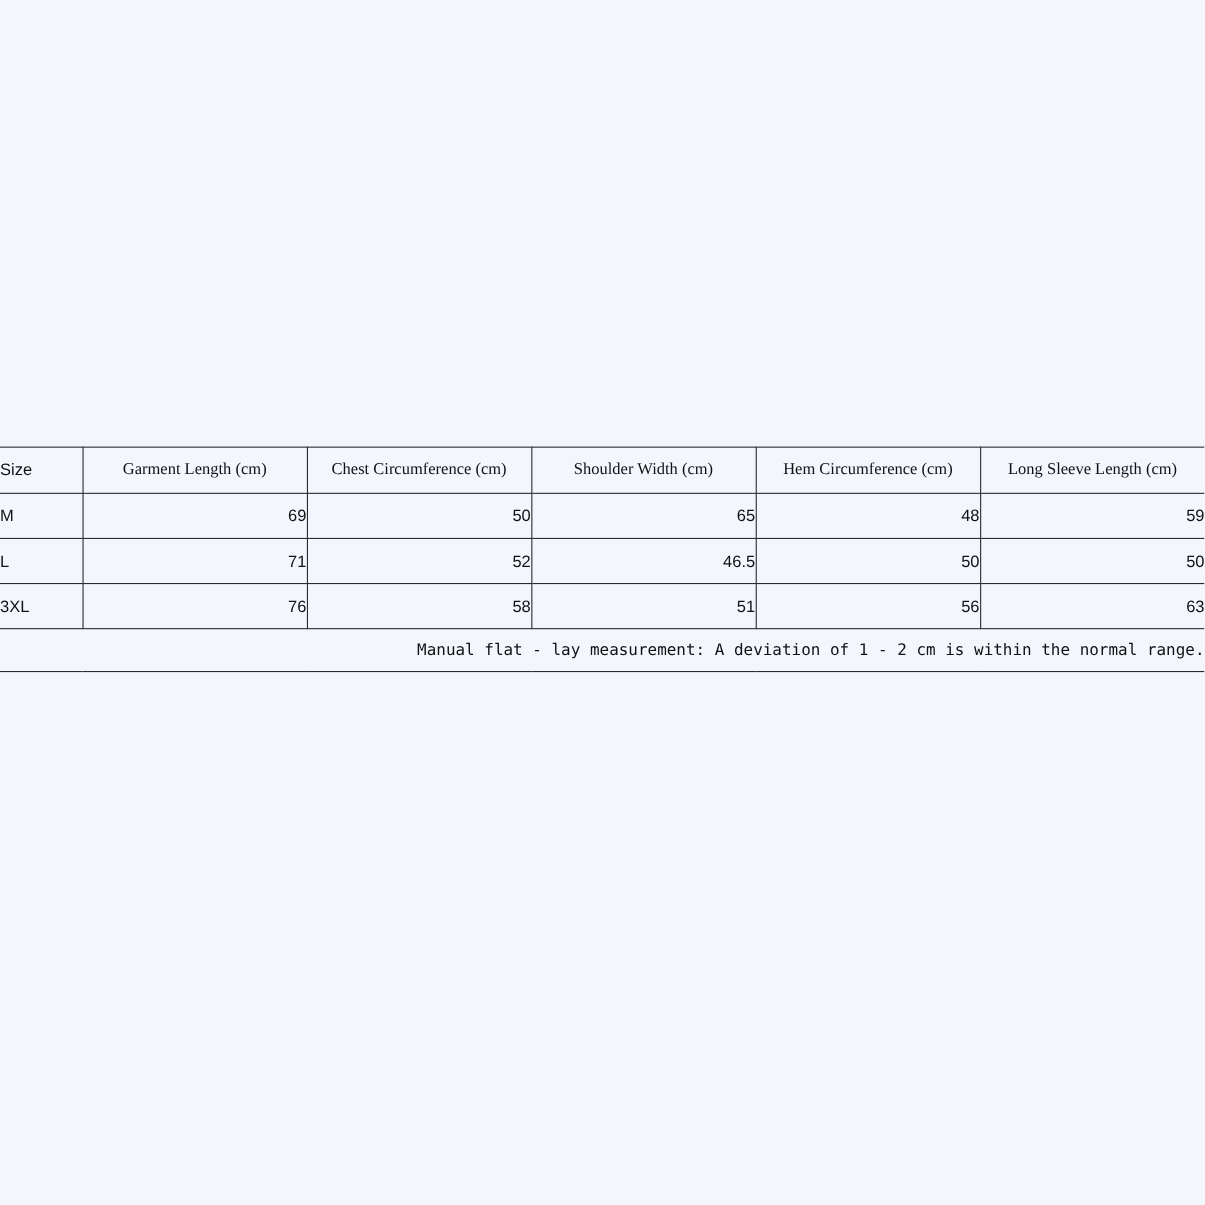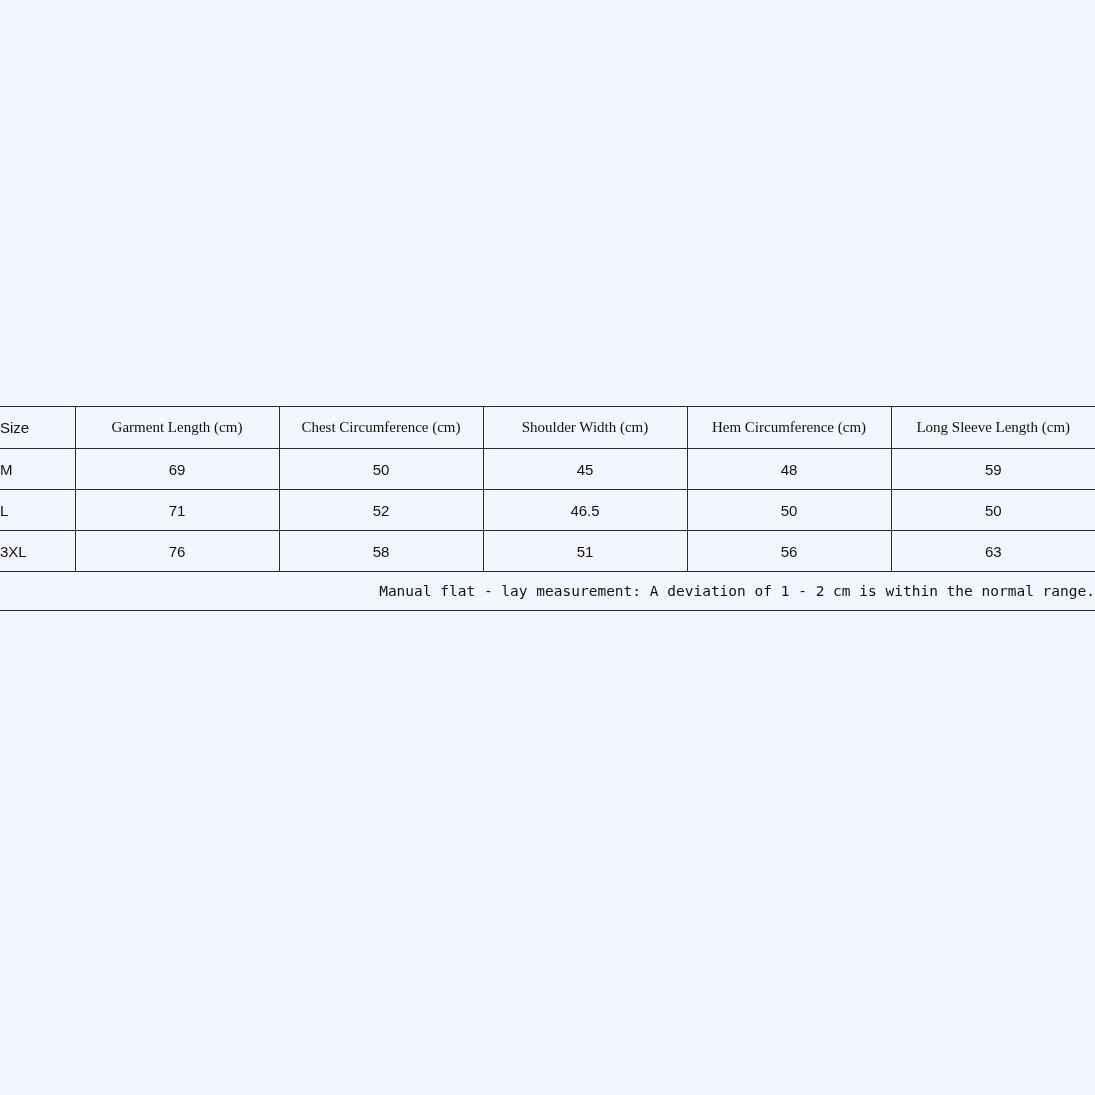--- a/index.html
+++ b/index.html
@@ -64,21 +64,21 @@
     font-size: 15px;
   }
 
   th.hdr-data {
     text-align: center;
     font-size: 15px;
     font-family: Liberation Serif, serif;
   }
 
   td.cell-data {
-    text-align: center;
+    text-align: right;
     font-size: 15px;
   }
 
   tr.header-row th {
     height: 41px;
   }
 
   tr.note-row td {
     border-left: none;
     border-right: none;
@@ -112,21 +112,21 @@
           <th class="hdr-data">Shoulder Width (cm)</th>
           <th class="hdr-data">Hem Circumference (cm)</th>
           <th class="hdr-data">Long Sleeve Length (cm)</th>
         </tr>
       </thead>
       <tbody>
         <tr>
           <td class="cell-size">M</td>
           <td class="cell-data">69</td>
           <td class="cell-data">50</td>
-          <td class="cell-data">45</td>
+          <td class="cell-data">65</td>
           <td class="cell-data">48</td>
           <td class="cell-data">59</td>
         </tr>
         <tr>
           <td class="cell-size">L</td>
           <td class="cell-data">71</td>
           <td class="cell-data">52</td>
           <td class="cell-data">46.5</td>
           <td class="cell-data">50</td>
           <td class="cell-data">50</td>

